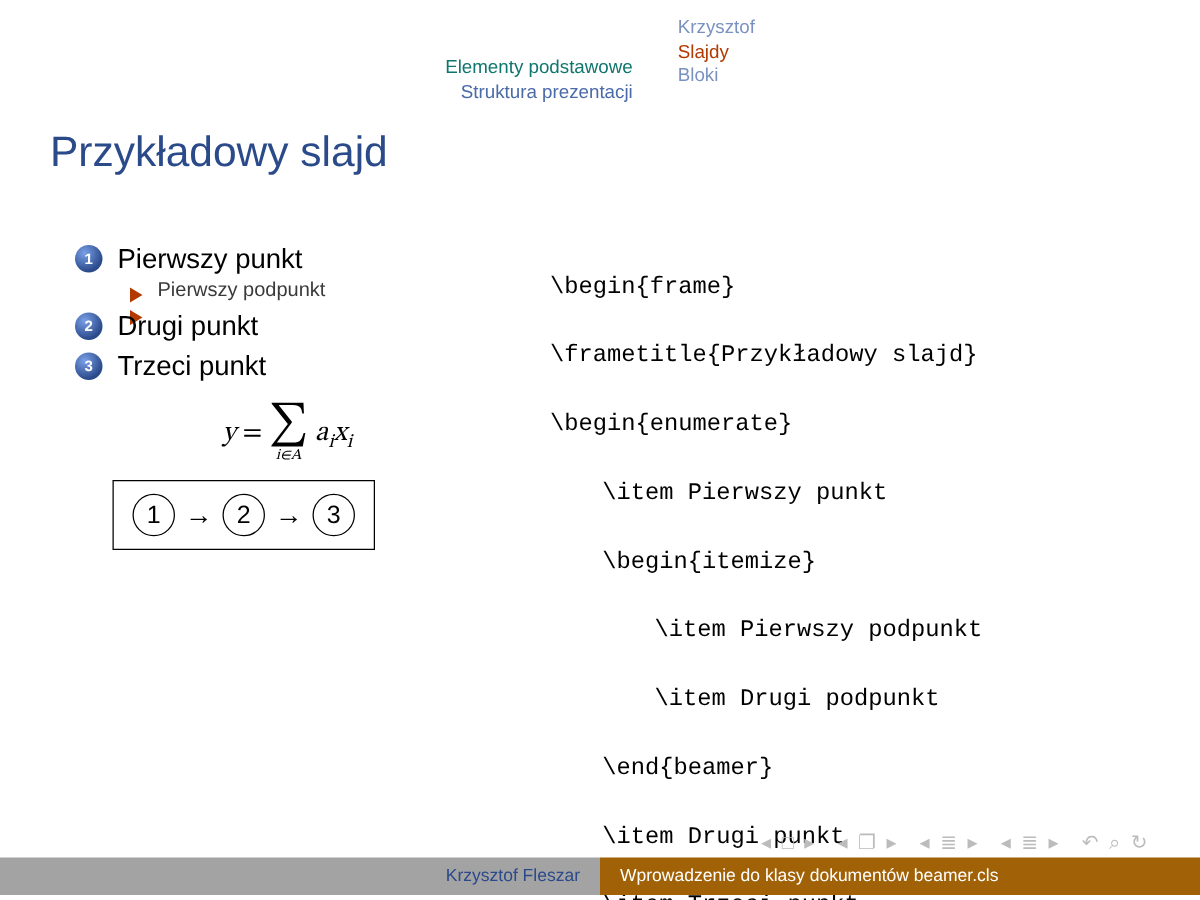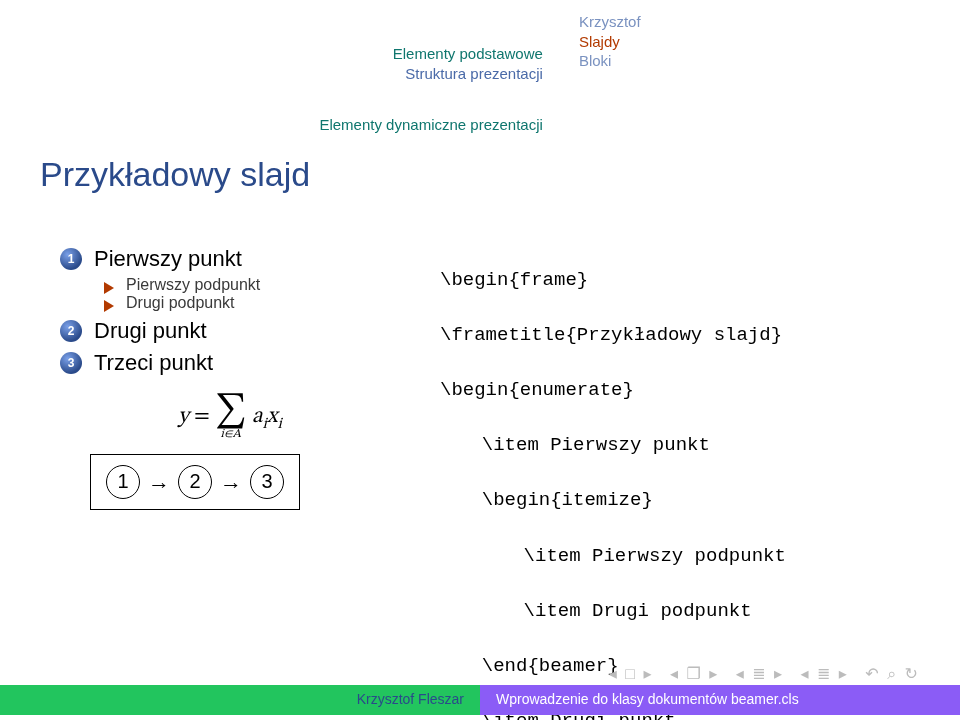--- a/index.html
+++ b/index.html
@@ -88,56 +88,55 @@
     height: 56px;
   }
   .navsyms {
     text-align: right; padding: 0 40px 2px 0;
     color: #bcbcbc; font-size: 16px;
     letter-spacing: 2px;
   }
   .navsyms .grp { margin-left: 10px; }
   .footbar { display: flex; height: 30px; font-size: 14px; }
   .foot-left {
-    width: 50%; background: #22c55e; color: #2a4a8a;
+    width: 50%; background: #a3a3a3; color: #2a4a8a;
     text-align: right; padding: 6px 16px 0 0;
   }
   .foot-right {
-    width: 50%; background: #8b5cf6; color: #fff;
+    width: 50%; background: #a16207; color: #fff;
     text-align: left; padding: 6px 0 0 16px;
   }
 </style>
 </head>
 <body>
 
 <div class="header">
   <div class="header-col header-left">
     <div class="dim">Elementy podstawowe</div>
     <div>Struktura prezentacji</div>
-    <div class="dim">Elementy dynamiczne prezentacji</div>
   </div>
   <div class="header-col header-right">
     <div>Krzysztof</div>
     <div class="active">Slajdy</div>
     <div>Bloki</div>
   </div>
 </div>
 
 <div class="frametitle">Przykładowy slajd</div>
 
 <div class="content">
 
   <div class="col-left">
     <ol class="enum">
       <li>
         <span class="ball">1</span>
         <span>Pierwszy punkt</span>
         <ul class="itemize">
           <li><span class="tri"></span><span>Pierwszy podpunkt</span></li>
-          <li><span class="tri"></span><span>Drugi podpunkt</span></li>
+          <li><span class="tri"></span></li>
         </ul>
       </li>
       <li>
         <span class="ball">2</span>
         <span>Drugi punkt</span>
       </li>
       <li>
         <span class="ball">3</span>
         <span>Trzeci punkt</span>
       </li>

